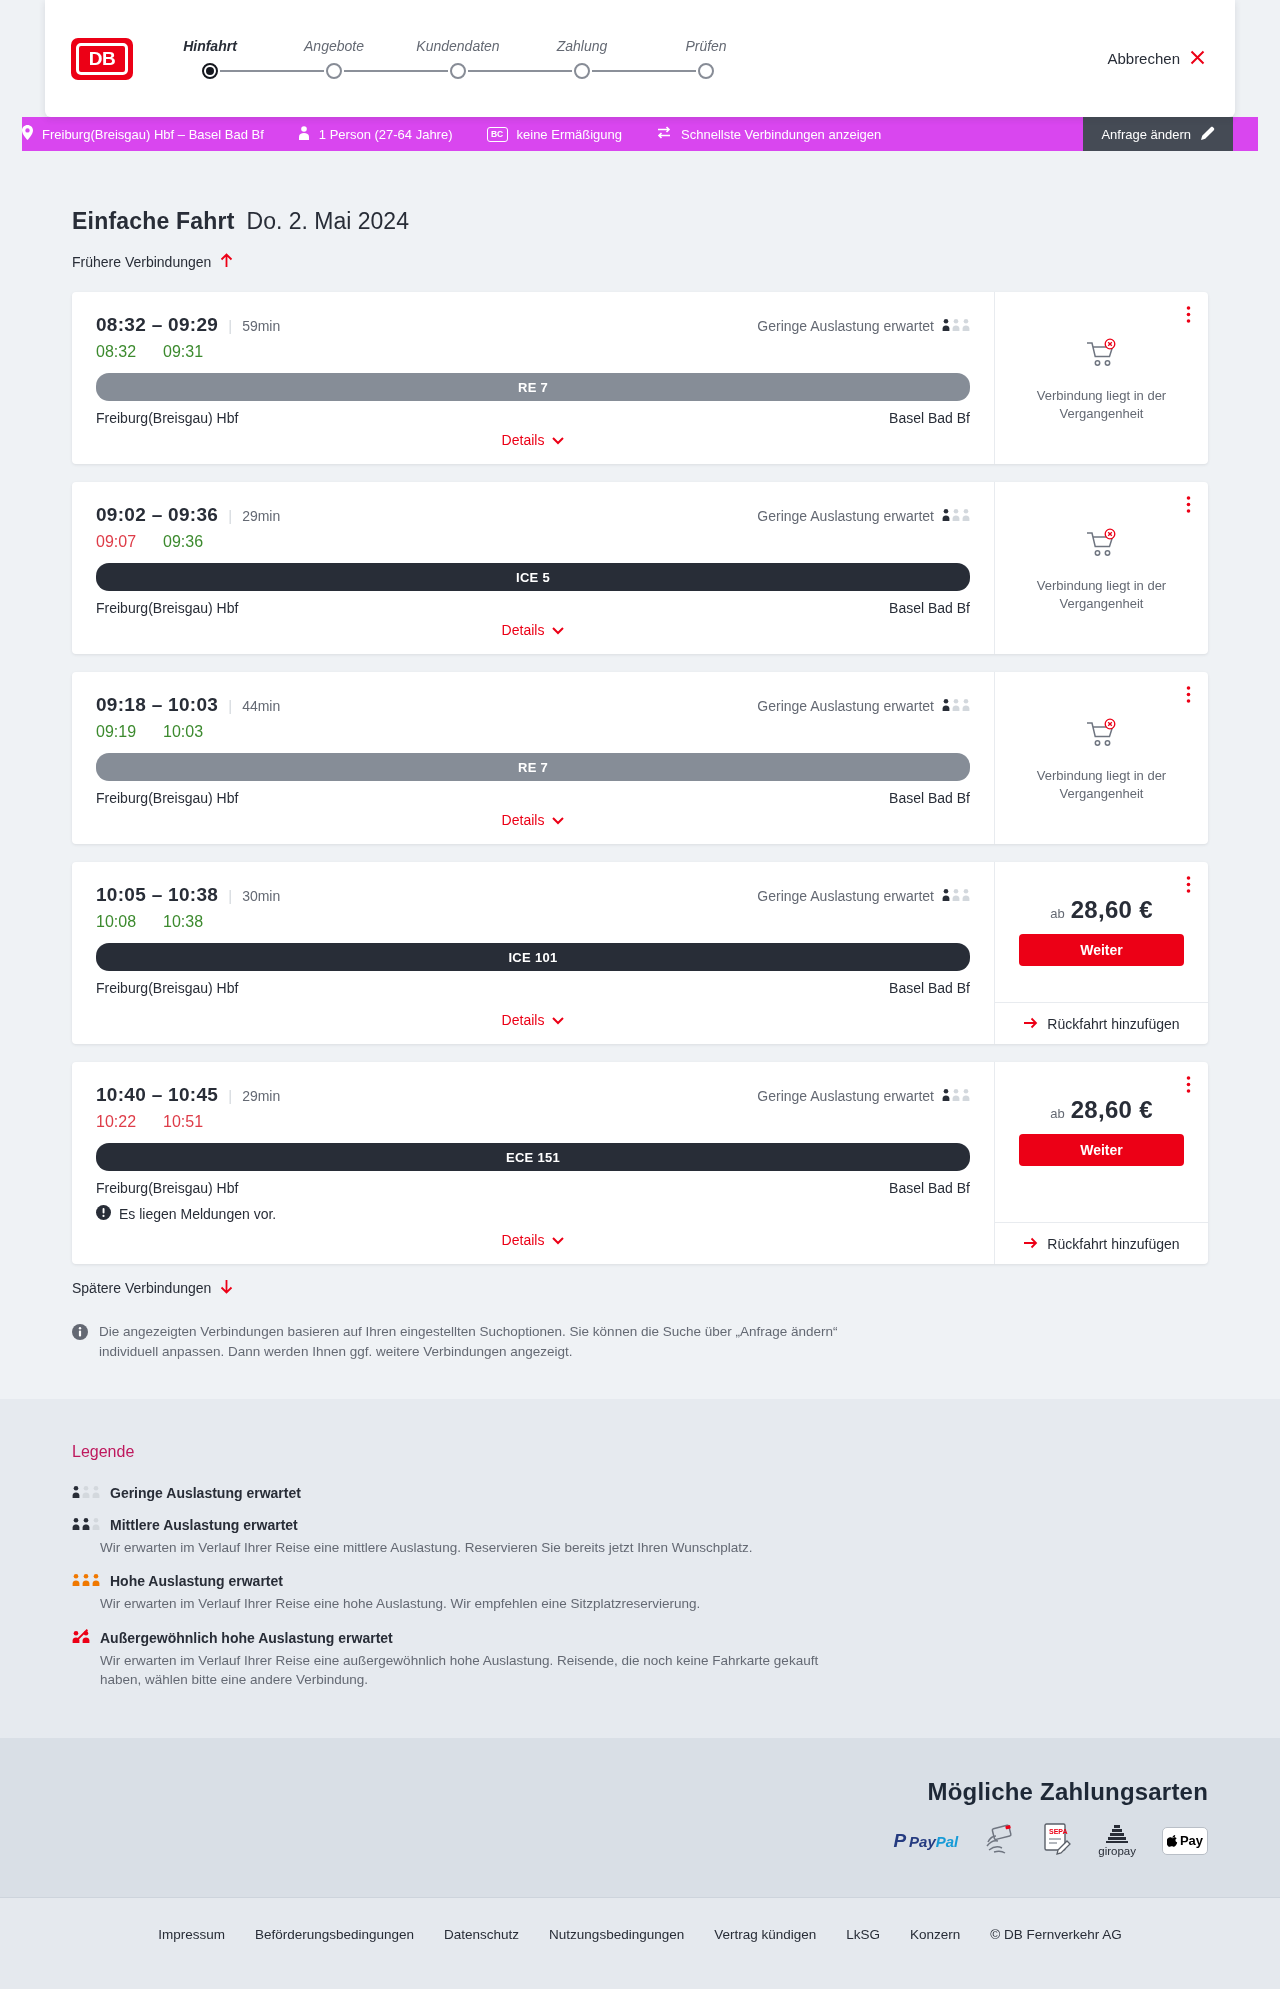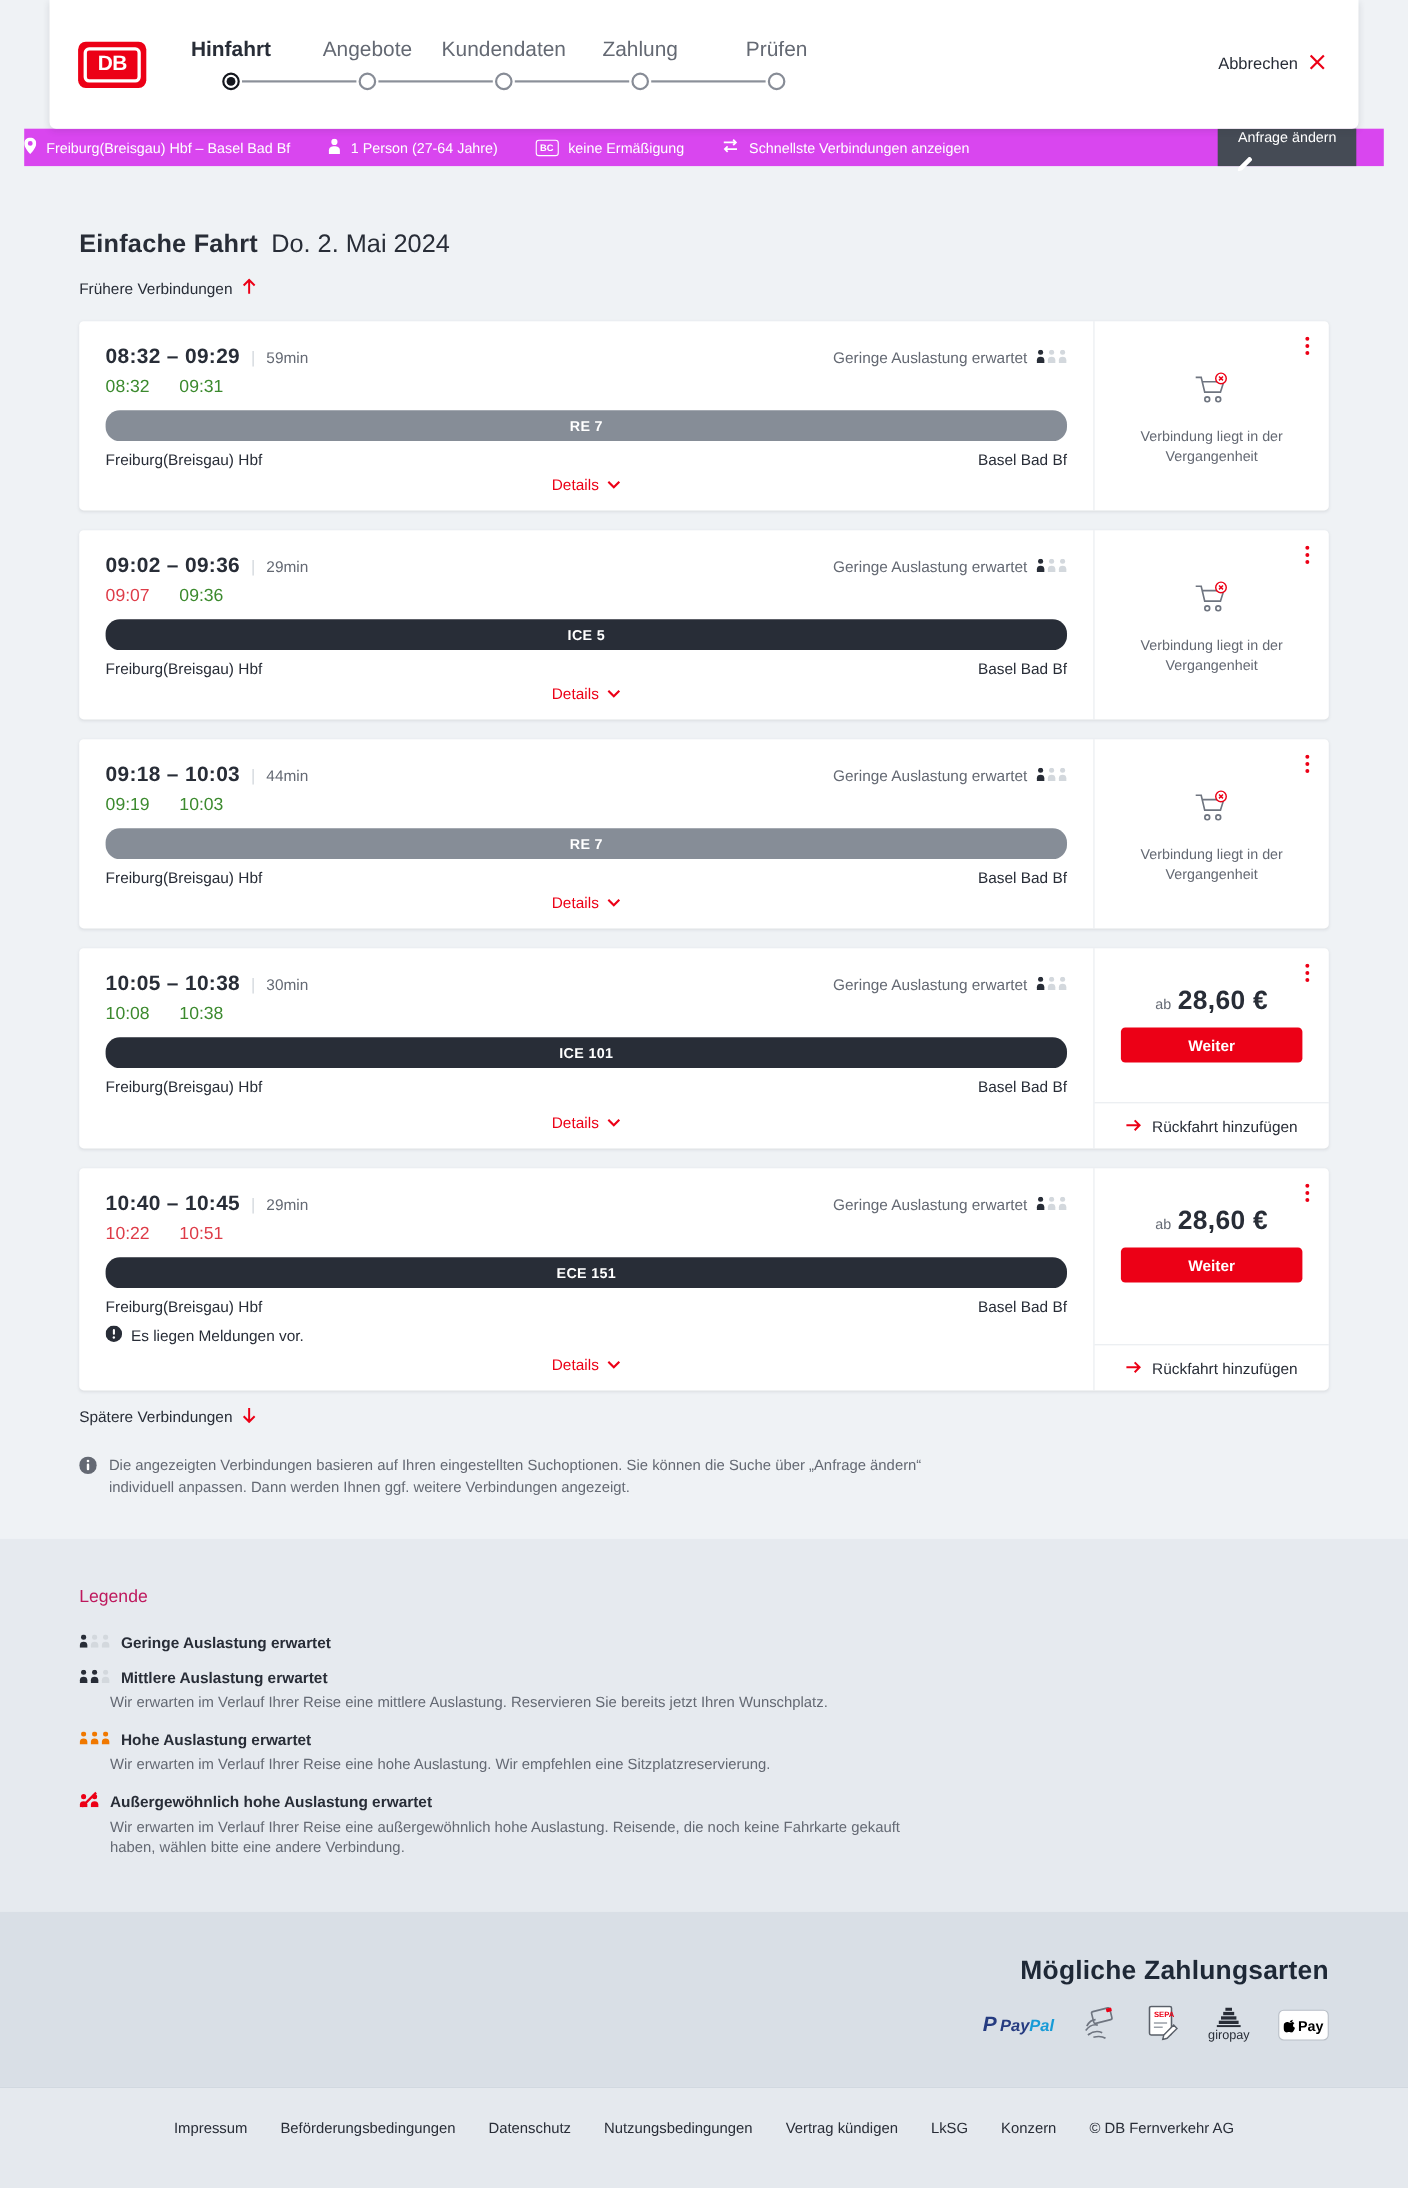--- a/index.html
+++ b/index.html
@@ -21,42 +21,42 @@
     display:flex; align-items:center;
     padding:0 30px 0 26px; position:relative; z-index:2;
   }
   .db-logo { width:62px; height:42px; background:#ec0016; border-radius:7px;
     display:flex; align-items:center; justify-content:center; flex:0 0 auto; }
   .db-logo-inner { width:52px; height:32px; border:3px solid #fff; border-radius:5px;
     display:flex; align-items:center; justify-content:center;
     color:#fff; font-weight:bold; font-size:19px; letter-spacing:-.5px; }
   .steps { display:flex; margin-left:15px; }
   .step { width:124px; display:flex; flex-direction:column; align-items:center; gap:9px; position:relative; }
-  .step-label { font-size:19px; color:#646973; white-space:nowrap; }
+  .step-label { font-size:14px; color:#646973; white-space:nowrap;font-style:italic; }
   .dot { width:16px; height:16px; border-radius:50%; border:2px solid #878c96; background:#fff;
     display:flex; align-items:center; justify-content:center; }
   .step.s-active .step-label { color:#282d37; font-weight:bold; }
   .step.s-active .dot { border-color:#14171e; }
   .step.s-active .dot::after { content:''; width:8px; height:8px; border-radius:50%; background:#14171e; }
   .step:not(:last-child)::after { content:''; position:absolute; bottom:7px;
     left:calc(50% + 10px); width:calc(100% - 20px); height:2px; background:#8b9099; }
   .cancel { margin-left:auto; display:flex; align-items:center; gap:10px;
     font-size:15px; color:#282d37; }
 
   
   .searchbar {
     margin:0 22px; height:34px; background:#d946ef;
     display:flex; align-items:center; 
     color:#fff; font-size:13px;
   }
   .chip { display:flex; align-items:center; gap:9px; margin-right:34px; white-space:nowrap; }
   .bc-badge { width:21px; height:15px; border:1.5px solid #fff; border-radius:3px;
     font-size:8.5px; font-weight:bold; display:flex; align-items:center; justify-content:center; }
   .change-btn { margin-left:auto; margin-right:25px; height:34px; background:#454b55;
-    color:#fff; font-size:13px; display:flex; align-items:flex-start; gap:10px; padding:0 18px;flex-direction:column; }
+    color:#fff; font-size:13px; display:flex; align-items:center; gap:10px; padding:0 18px; }
 
   
   .content { margin:0 45px; padding:0 27px; }
   .title-row { margin-top:57px; display:flex; align-items:baseline; gap:12px; font-size:23px; height:27px; }
   .title { font-weight:bold; letter-spacing:.2px; }
   .scroll-link { margin-top:17px; display:inline-flex; align-items:center; gap:9px;
     font-size:14px; color:#282d37; height:20px; }
   .scroll-link.later { margin-top:14px; }
 
   .cards { margin-top:20px; display:flex; flex-direction:column; gap:18px; }

